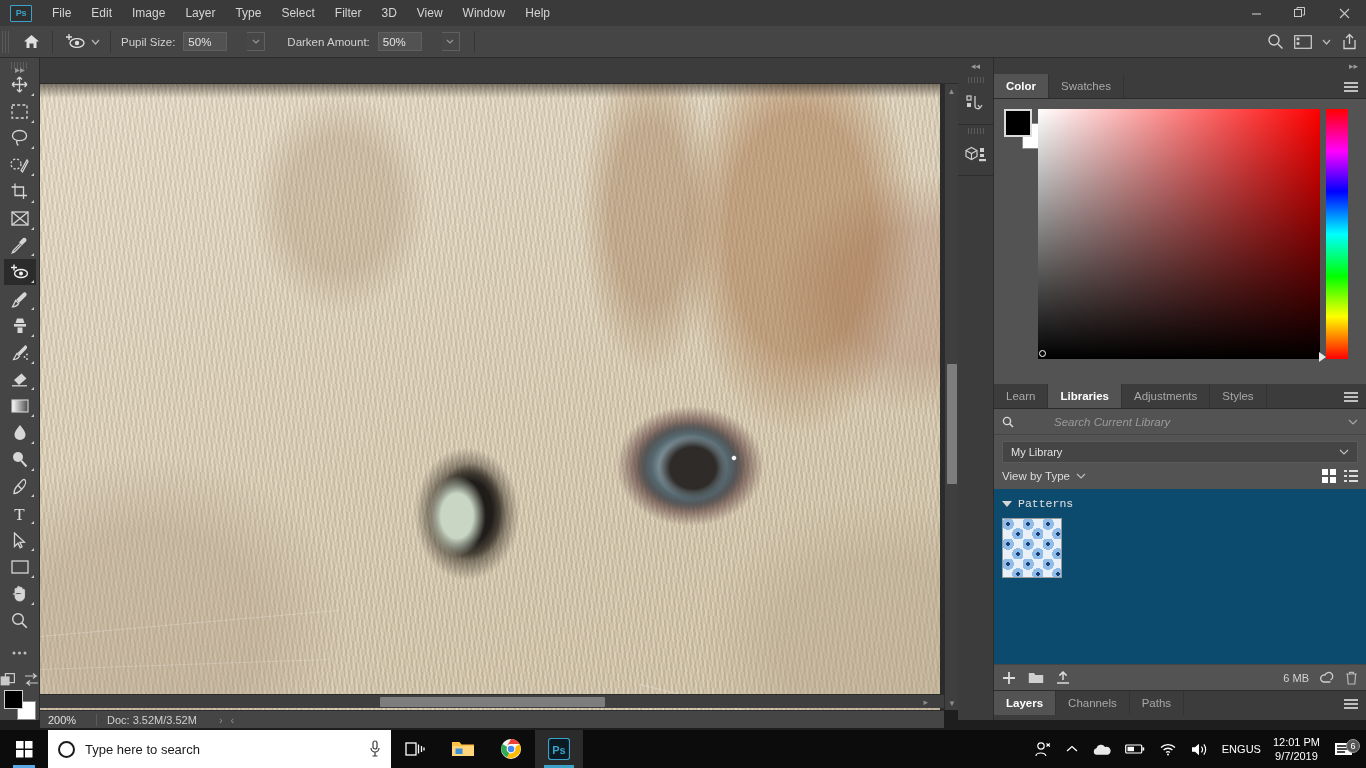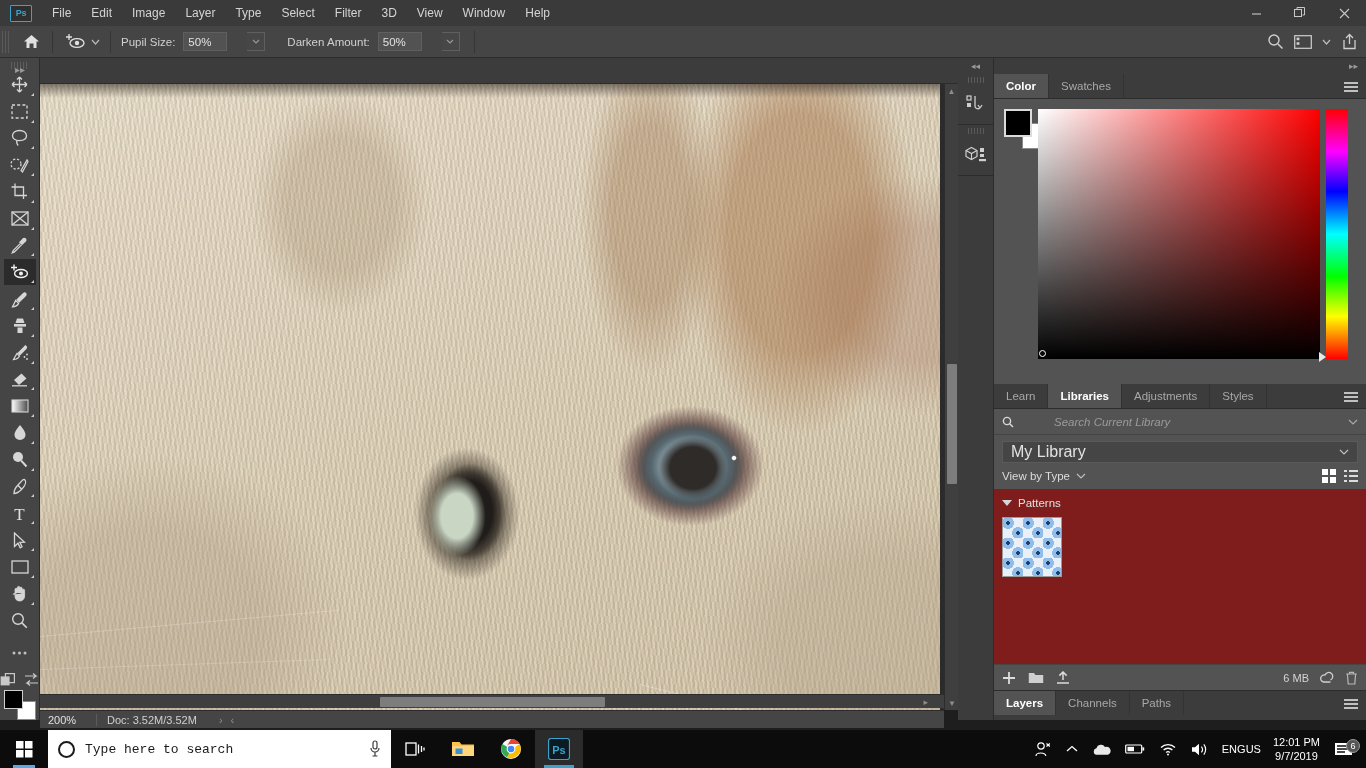--- a/index.html
+++ b/index.html
@@ -270,21 +270,21 @@
   .lib-panel { background:#535353; }
   .lib-search {
     height:26px; background:#535353; display:flex; align-items:center;
     padding:0 8px; gap:8px; border-bottom:1px solid #454545;
   }
   .lib-search .ph { flex:1; font-style:italic; color:#9b9b9b; font-size:11.5px;margin-left:32px; }
   .lib-row { padding:6px 8px 0; }
   .lib-select {
     height:22px; background:#454545; border:1px solid #5a5a5a; display:flex;
     align-items:center; padding:0 8px; justify-content:space-between;
-    font-size:16px; color:#e2e2e2;gap:25px;
+    font-size:11px; color:#e2e2e2;gap:25px;
   }
   .lib-viewby {
     height:26px; display:flex; align-items:center; padding:0 8px; gap:6px;
     font-size:11.5px; color:#dcdcdc; position:relative;
   }
   .view-icons { position:absolute; right:8px; display:flex; gap:8px; align-items:center; }
   .vi-grid {
     width:14px; height:14px;
     background:
       linear-gradient(#fff,#fff) 0 0/6px 6px no-repeat,
@@ -295,21 +295,21 @@
   .vi-list {
     width:14px; height:12px;
     background:
       linear-gradient(#dcdcdc,#dcdcdc) 0 0/3px 2px no-repeat,
       linear-gradient(#dcdcdc,#dcdcdc) 5px 0/9px 2px no-repeat,
       linear-gradient(#dcdcdc,#dcdcdc) 0 5px/3px 2px no-repeat,
       linear-gradient(#dcdcdc,#dcdcdc) 5px 5px/9px 2px no-repeat,
       linear-gradient(#dcdcdc,#dcdcdc) 0 10px/3px 2px no-repeat,
       linear-gradient(#dcdcdc,#dcdcdc) 5px 10px/9px 2px no-repeat;
   }
-  .lib-body { background:#7f1d1d; height:175px; padding:8px; }
+  .lib-body { background:#0c4a6e; height:175px; padding:8px;font-family:Liberation Mono, monospace; }
   .group-head { display:flex; align-items:center; gap:6px; font-size:11.5px; color:#e0e0e0; }
   .tri { width:0;height:0;border-left:5px solid transparent;border-right:5px solid transparent;
     border-top:6px solid #d6d6d6; }
   .pattern-thumb {
     margin-top:8px; width:60px; height:60px; border:1px solid #9a9a9a;
     background-color:#e9f0f8;
     background-image:
       radial-gradient(circle 1.6px at 5px 5px, #1b3f73 0 100%, rgba(0,0,0,0) 100%),
       radial-gradient(circle 6px at 5px 5px, rgba(140,186,232,.95) 0 100%, rgba(0,0,0,0) 100%),
       radial-gradient(circle 1.6px at 15px 15px, #1b3f73 0 100%, rgba(0,0,0,0) 100%),
@@ -341,21 +341,21 @@
       linear-gradient(#fff,#fff) 0 0/7.5px 7.5px no-repeat,
       linear-gradient(#fff,#fff) 9.5px 0/7.5px 7.5px no-repeat,
       linear-gradient(#fff,#fff) 0 9.5px/7.5px 7.5px no-repeat,
       linear-gradient(#fff,#fff) 9.5px 9.5px/7.5px 7.5px no-repeat;
   }
   .search-box {
     width:343px; height:38px; background:#fff; display:flex; align-items:center;
     padding:0 10px; gap:10px; position:relative;
   }
   .search-circle { width:17px; height:17px; border:2px solid #1b1b1b; border-radius:50%; }
-  .search-text { flex:1; color:#1a1a1a; font-size:13px;font-family:Liberation Mono, monospace; }
+  .search-text { flex:1; color:#1a1a1a; font-size:13px; }
   .tb-icon { width:48px; height:38px; display:flex; align-items:center; justify-content:center; }
   .tb-icon.active-app { background:#2b2b2b; position:relative; }
   .tb-icon.active-app::after {
     content:''; position:absolute; bottom:0; left:9px; width:30px; height:3px; background:#3ba3c9;
   }
   .tb-icon.open-app::after {
     content:''; position:absolute; bottom:0; left:13px; width:22px; height:3px; background:#5aa9e6;
   }
   .tray { position:absolute; right:0; display:flex; align-items:center; height:38px; }
   .tray-ico { padding:0 7px; display:flex; align-items:center; justify-content:center; color:#fff; }

